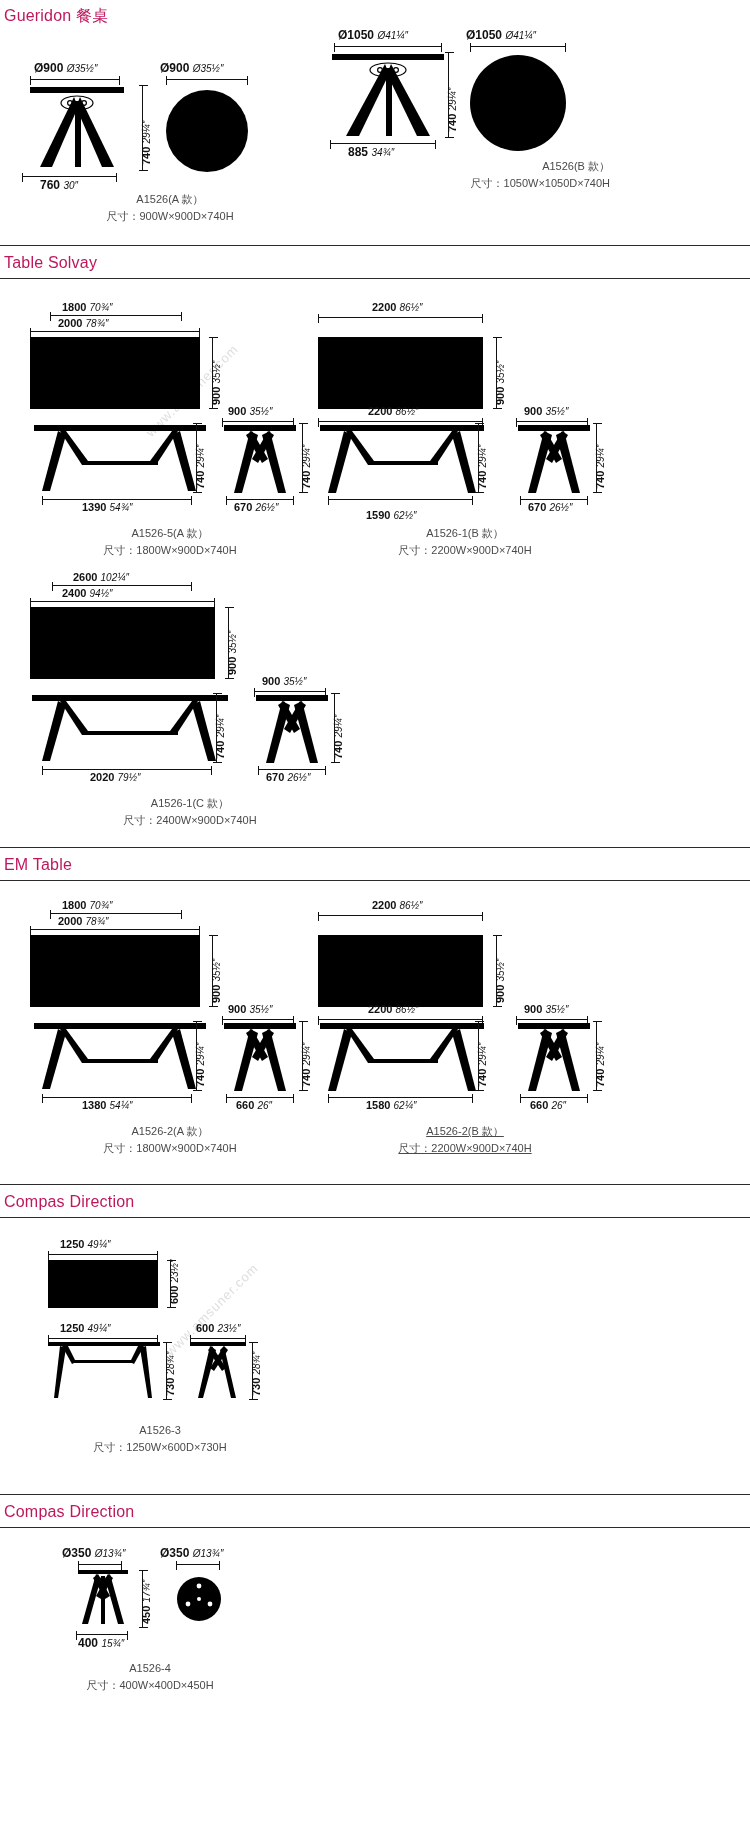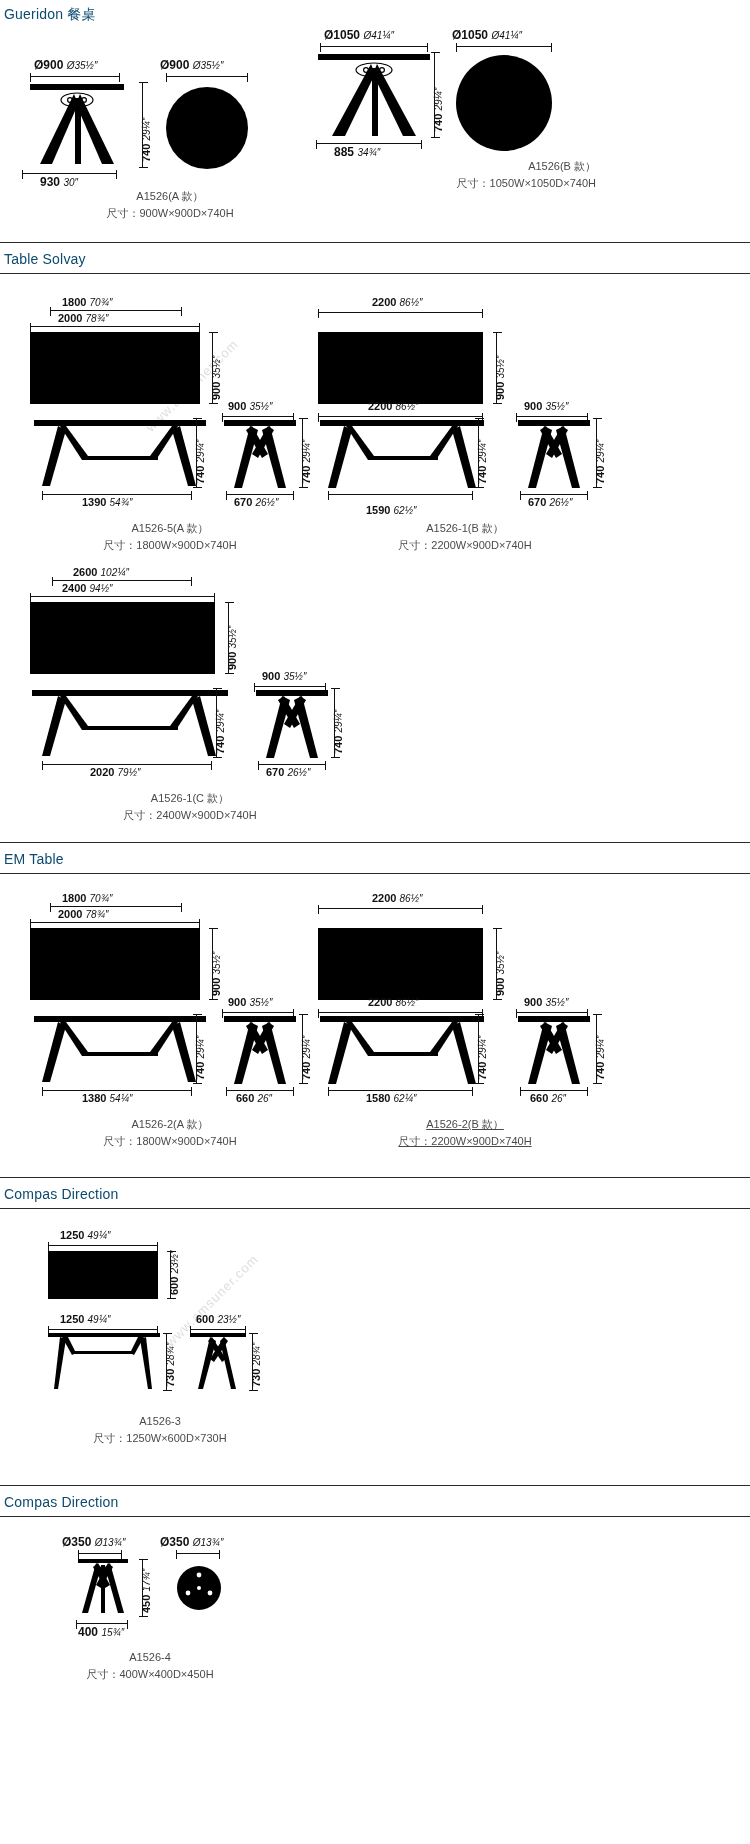--- a/index.html
+++ b/index.html
@@ -11,22 +11,22 @@
   body {
     width: 750px;
     min-height: 1844px;
     position: relative;
     color: #231f20;
   }
   .page { width: 750px; position: relative; }
 
   
   .section-head {
-    font-size: 14px;
-    color: #0c4a6e;
+    font-size: 16px;
+    color: #be185d;
     padding: 0 0 6px 4px;
     letter-spacing: .2px;
   }
   .section-rule {
     border-top: 1px solid #2b2b2b;
     height: 0;
     margin: 0 0 14px 0;
   }
 
   .section { position: relative; padding-bottom: 4px; }
@@ -135,38 +135,38 @@
       </svg>
 
       <div class="dim-v" style="left:142px; top:52px; height:86px;"></div>
       <div class="lbl vert" style="left:140px; top:132px;">
         <span>740</span>
         <span class="in">29¼″</span>
       </div>
 
       <div class="dim-h" style="left:22px; top:143px; width:95px;"></div>
       <div class="lbl big" style="left:40px; top:145px;">
-        <span>930</span>
+        <span>760</span>
         <span class="in">30″</span>
       </div>
 
       <div class="lbl big" style="left:160px; top:28px;">
         <span>Ø900</span>
         <span class="in">Ø35½″</span>
       </div>
       <div class="dim-h" style="left:166px; top:46px; width:82px;"></div>
       <div class="disc" style="left:166px; top:57px; width:82px; height:82px;"></div>
 
       <div class="caption" style="position:absolute; left:60px; top:152px; width:220px;">
         <span class="code">A1526(A 款）</span>
         <span class="size">尺寸：900W×900D×740H</span>
       </div>
     </div>
 
-    <div class="fig" style="position:absolute; left:316px; top:22px; width:320px; height:200px;text-decoration:underline;">
+    <div class="fig" style="position:absolute; left:330px; top:22px; width:320px; height:200px;text-decoration:underline;">
       <div class="lbl big" style="left:8px; top:6px;">
         <span>Ø1050</span>
         <span class="in">Ø41¼″</span>
       </div>
       <div class="dim-h" style="left:4px; top:24px; width:108px;"></div>
 
       <svg style="position:absolute; left:-2px; top:28px;" width="126" height="92" viewBox="0 0 126 92">
         <rect x="4" y="4" width="112" height="6" fill="#000"></rect>
         <ellipse cx="60" cy="20" rx="18" ry="7" fill="none" stroke="#000" stroke-width="1.2"></ellipse>
         <circle cx="52" cy="20" r="2.4" fill="none" stroke="#000" stroke-width="1.2"></circle>

